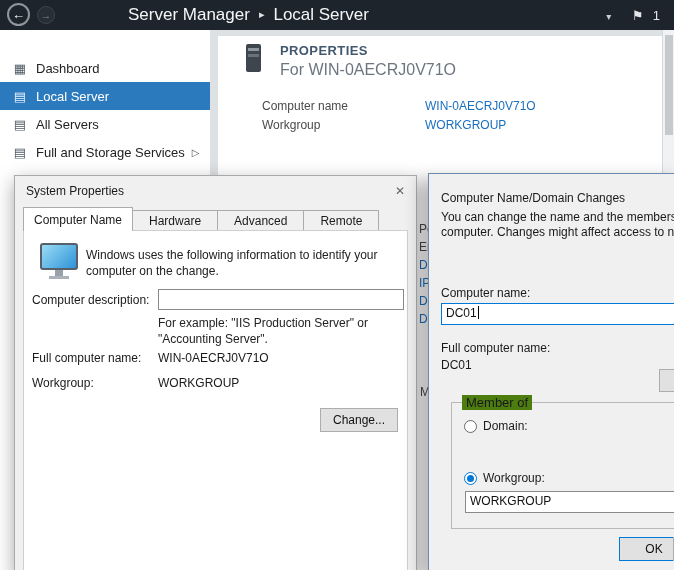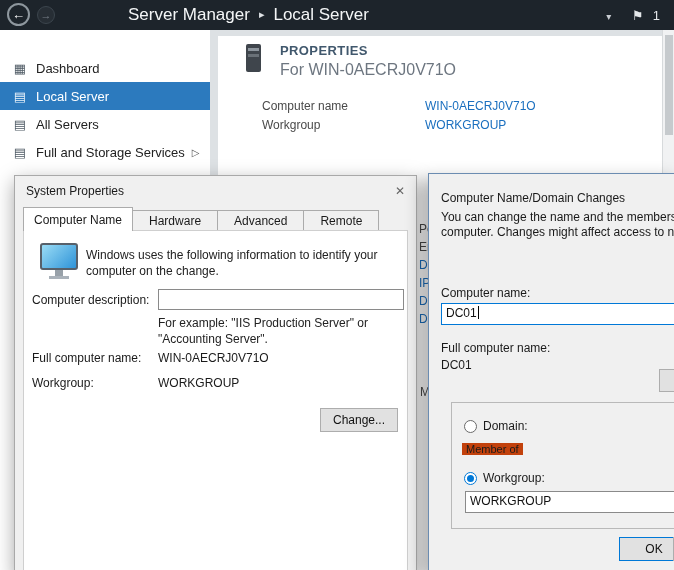--- a/index.html
+++ b/index.html
@@ -77,21 +77,21 @@
   .monitor-neck { position:absolute; left:15px; top:27px; width:8px; height:6px; background:#98a1a9; }
   .monitor-base { position:absolute; left:9px; top:33px; width:20px; height:3px; background:#aab2ba; }
   .sp-intro { position:absolute; left:62px; top:16px; width:312px; line-height:1.35; color:#222; }
   .sp-example { position:absolute; left:134px; top:85px; width:235px; line-height:1.3; color:#222; }
   .sp-rename { position:absolute; left:8px; top:174px; width:275px; line-height:1.35; color:#222; }
 
   
   .domdlg { left:428px; top:173px; width:252px; height:400px; border:1px solid #6b8cb1; box-shadow:-6px 6px 16px rgba(0,0,0,.30); z-index:20; }
   .dom-body-line { position:absolute; left:12px; white-space:nowrap; color:#1a1a1a; }
   .groupbox { position:absolute; left:22px; top:228px; width:245px; height:127px; border:1px solid #b9b9b9; }
-  .gb-label { position:absolute; left:10px; top:-8px; background:#c2410c; padding:0 4px; font-size:11px; color:#1a1a1a; white-space:nowrap;margin-top:48px; }
+  .gb-label { position:absolute; left:10px; top:-8px; background:#4d7c0f; padding:0 4px; font-size:13px; color:#1a1a1a; white-space:nowrap; }
   .radio { position:absolute; width:13px; height:13px; border:1px solid #6a6a6a; border-radius:50%; background:#fff; cursor:pointer; }
   .radio.sel { border-color:#0078d7; }
   .radio.sel::after { content:""; position:absolute; left:2px; top:2px; width:7px; height:7px; border-radius:50%; background:#0078d7; }
   .radio-label { position:absolute; font-size:12px; color:#1a1a1a; white-space:nowrap; cursor:pointer; }
 </style>
 </head>
 <body>
 
 <div class="topbar">
   <div class="nav-back">

